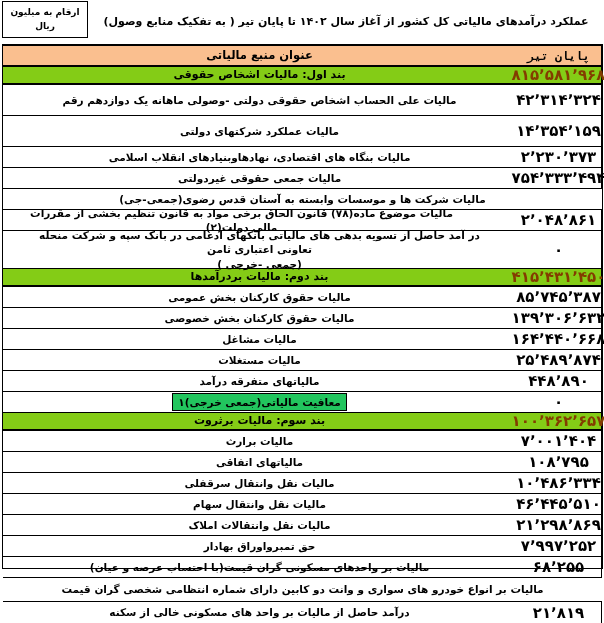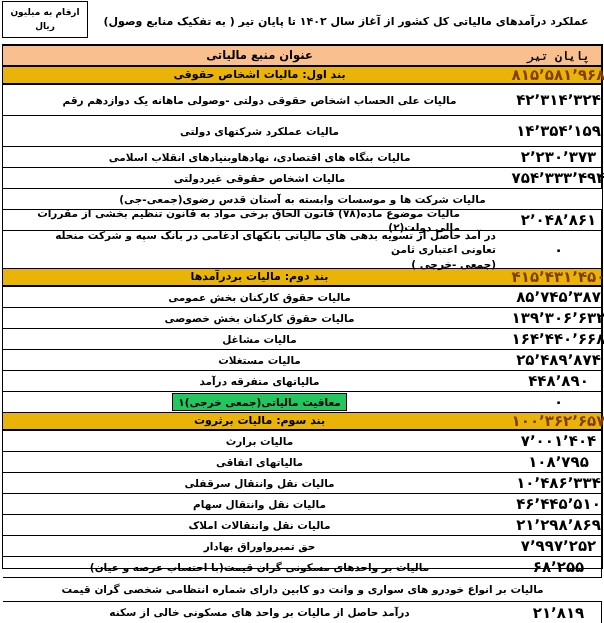--- a/index.html
+++ b/index.html
@@ -30,36 +30,36 @@
   
   .tbl {
     position:absolute; top:44px; left:2px; right:1px; bottom:2px;
     border:1px solid #000; border-top:2px solid #000;
   }
   .trow { display:flex; flex-direction:row-reverse; width:100%; border-bottom:1px solid #000; }
   .trow:last-child { border-bottom:none; }
   .cell-label {
     flex:1; display:flex; align-items:center; justify-content:center;
     font-size:10.5px; font-weight:bold; color:#000;
-    white-space:pre-line; line-height:1.35;
+    text-align:center; white-space:pre-line; line-height:1.35;
     padding:0 20px;
   }
   .cell-value {
     width:86px; flex:0 0 86px;
     border-left:none; border-right:1px solid #000;
     display:flex; align-items:center; justify-content:center;
     font-size:15px; font-weight:bold; color:#000;
     direction:ltr;
   }
   
   .trow.head { background:#FABF8F; border-bottom:2px solid #000; }
   .trow.head .cell-label { font-size:11.5px; }
   .trow.head .cell-value { font-size:11.5px;font-family:Liberation Mono, monospace; }
   
-  .trow.section { background:#eab308; border-bottom:2px solid #000; border-top:1px solid #000; margin-top:-1px; }
+  .trow.section { background:#84cc16; border-bottom:2px solid #000; border-top:1px solid #000; margin-top:-1px; }
   .trow.section .cell-label { font-size:11px; }
   .trow.section .cell-value { color:#833C00; }
   
   .boxed {
     border:1px solid #000; background:#22c55e;
     padding:1px 5px; display:inline-block;
   }
 </style>
 </head>
 <body>
@@ -90,21 +90,21 @@
         </div>
         <div class="trow" style="height: 31px;">
           <div class="cell-label">مالیات عملکرد شرکتهای دولتی</div>
           <div class="cell-value">۱۴٬۳۵۴٬۱۵۹</div>
         </div>
         <div class="trow" style="height: 21px;">
           <div class="cell-label">مالیات بنگاه های اقتصادی، نهادهاوبنیادهای انقلاب اسلامی</div>
           <div class="cell-value">۲٬۲۳۰٬۳۷۳</div>
         </div>
         <div class="trow" style="height: 21px;">
-          <div class="cell-label">مالیات اشخاص حقوقی غیردولتی</div>
+          <div class="cell-label">مالیات جمعی حقوقی غیردولتی</div>
           <div class="cell-value">۷۵۴٬۳۳۳٬۴۹۴</div>
         </div>
         <div class="trow" style="height: 21px;">
           <div class="cell-label">مالیات شرکت ها و موسسات وابسته به آستان قدس رضوی(جمعی-جی)</div>
         </div>
         <div class="trow" style="height: 21px; gap: 36px;">
           <div class="cell-label">مالیات موضوع ماده(۷۸) قانون الحاق برخی مواد به قانون تنظیم بخشی از مقررات مالی دولت(۲)</div>
           <div class="cell-value">۲٬۰۴۸٬۸۶۱</div>
         </div>
         <div class="trow" style="height: 38px;">

